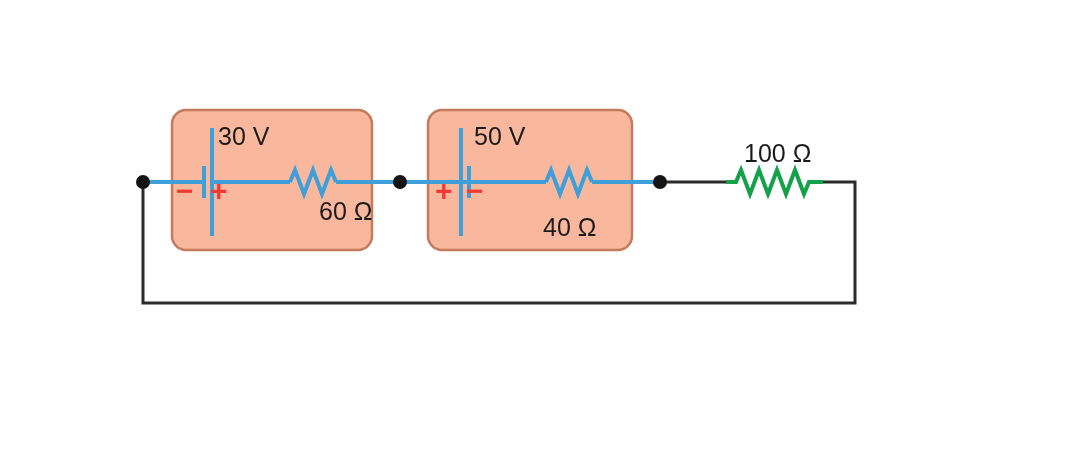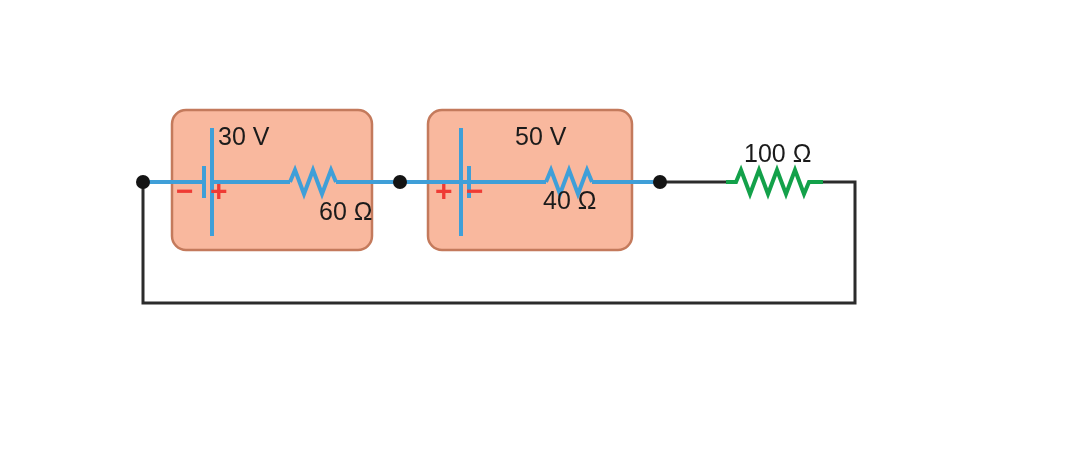--- a/index.html
+++ b/index.html
@@ -39,22 +39,22 @@
     color: #ef3b34;
     font-family: "Liberation Sans", sans-serif;
     font-size: 30px;
     font-weight: 700;
     line-height: 1;
     white-space: nowrap;
     user-select: none;
   }
   #lbl-v1 { left: 218px; top: 124px; }
   #lbl-r1 { left: 287px; top: 199px; margin-left: 32px; }
-  #lbl-v2 { left: 474px; top: 124px; margin-left: 41px; }
-  #lbl-r2 { left: 543px; top: 188px; }
+  #lbl-v2 { left: 474px; top: 124px; }
+  #lbl-r2 { left: 543px; top: 215px; }
   #lbl-r3 { left: 744px; top: 141px; }
   #sign-neg1 { left: 176px; top: 176px; }
   #sign-pos1 { left: 210px; top: 176px; }
   #sign-pos2 { left: 435px; top: 176px; }
   #sign-neg2 { left: 466px; top: 176px; }
 </style>
 </head>
 <body>
 
 <div id="circuit-canvas">

